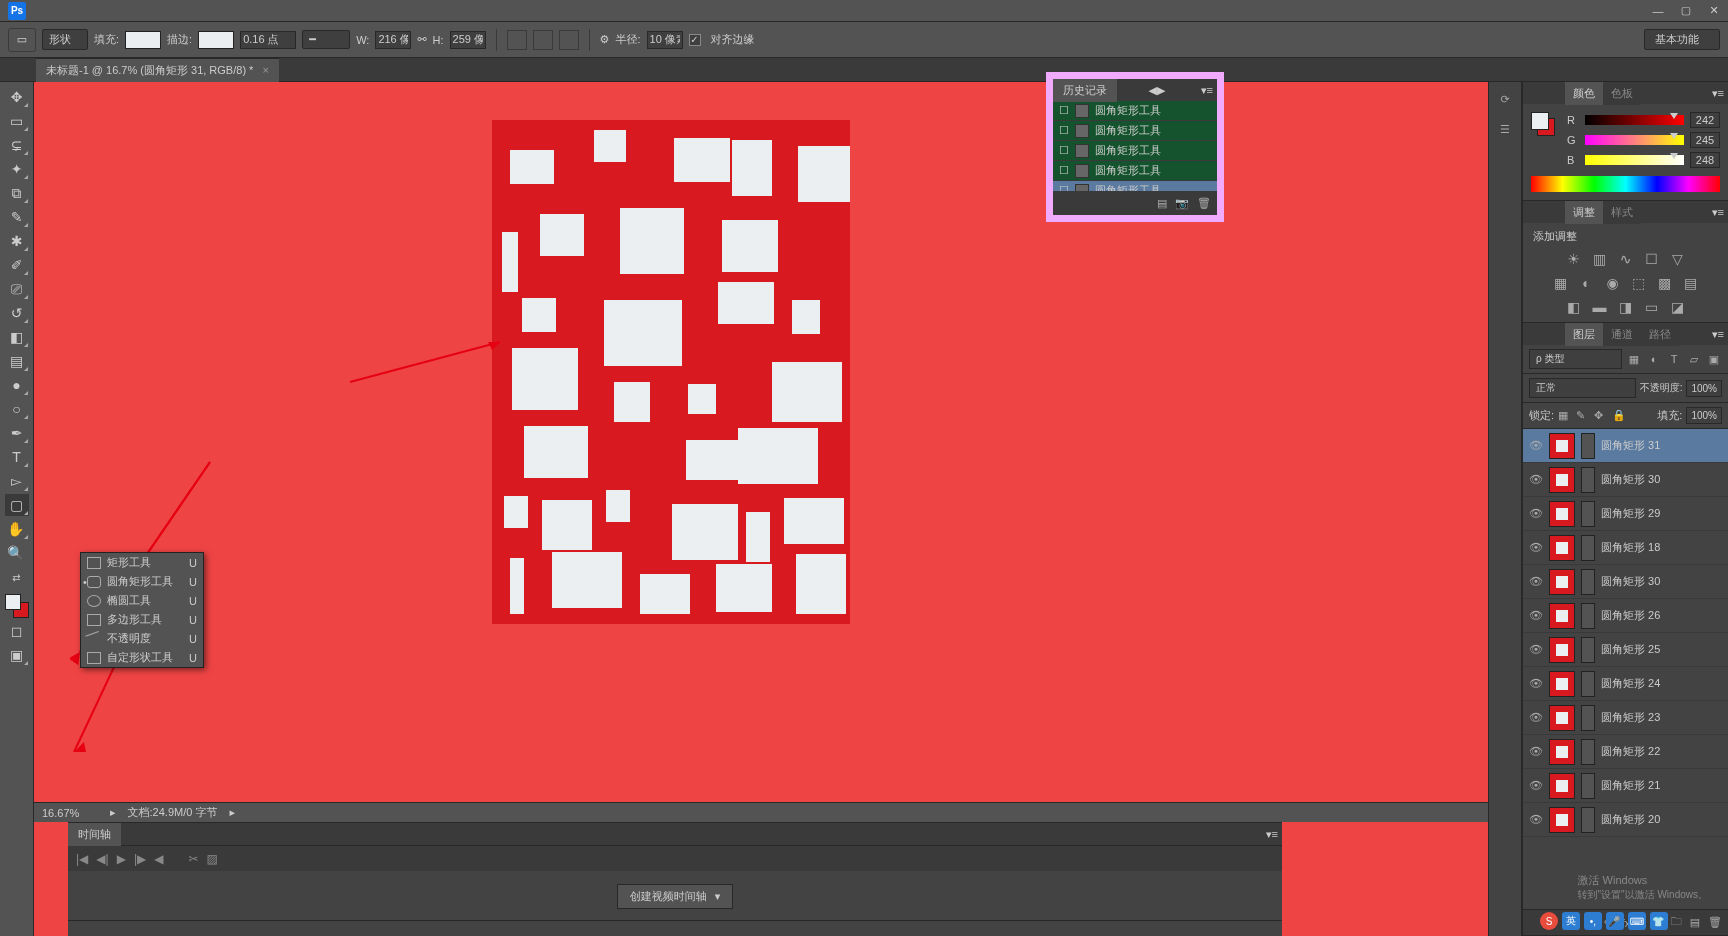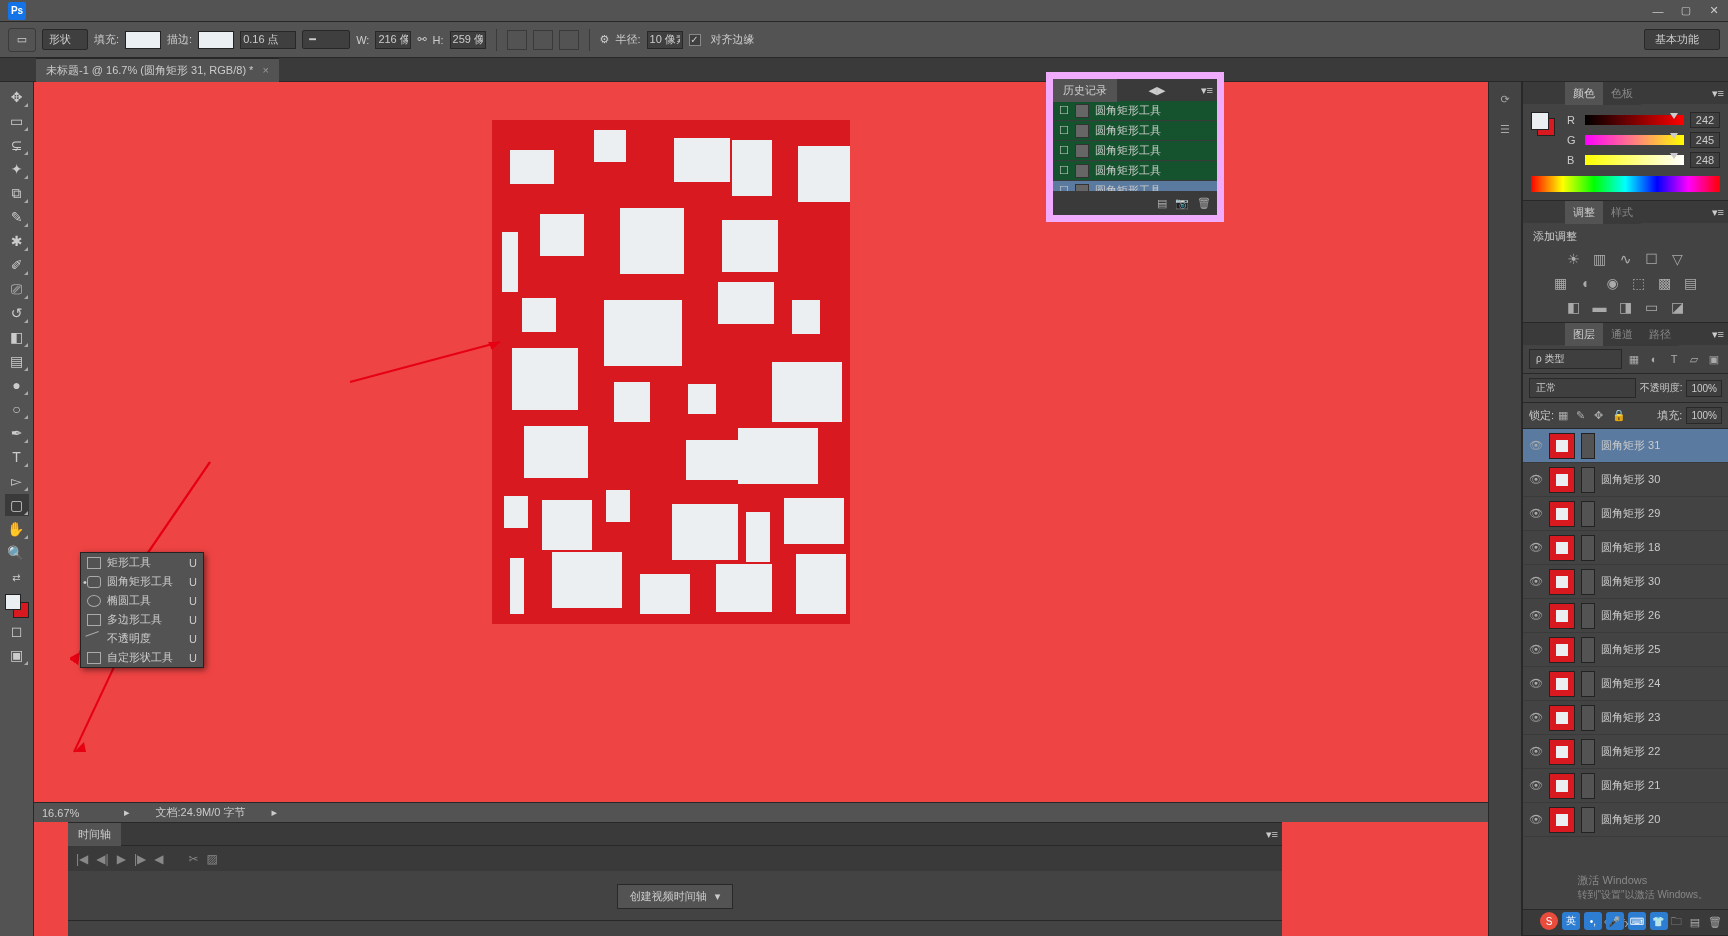--- a/index.html
+++ b/index.html
@@ -42,21 +42,21 @@
 .color-swatches { position: relative; width: 24px; height: 24px; margin-top: 4px; }
 .fg-color { position: absolute; top: 0; left: 0; width: 16px; height: 16px; background: #eceff1; border: 1px solid #222; }
 .bg-color { position: absolute; bottom: 0; right: 0; width: 16px; height: 16px; background: #d81920; border: 1px solid #222; }
 
 
 .canvas-area { flex: 1; background: #ef4444; position: relative; overflow: hidden; }
 .canvas { position: absolute; left: 458px; top: 38px; width: 358px; height: 504px; background: #d81920; }
 .shape { position: absolute; background: #eceff1; }
 
 
-.statusbar { position: absolute; bottom: 114px; left: 0; right: 0; height: 20px; background: #535353; display: flex; align-items: center; padding: 0 8px; gap: 26px; border-top: 1px solid #282828; }
+.statusbar { position: absolute; bottom: 114px; left: 0; right: 0; height: 20px; background: #535353; display: flex; align-items: center; padding: 0 8px; gap: 12px; border-top: 1px solid #282828; }
 .statusbar .zoom { width: 56px; }
 
 
 .timeline-panel { position: absolute; bottom: 0; left: 34px; right: 206px; height: 114px; background: #434343; border-top: 1px solid #282828; text-align: center; }
 .timeline-controls { height: 26px; background: #3a3a3a; display: flex; align-items: center; padding: 0 8px; gap: 8px; border-top: 1px solid #282828; }
 .tl-btn { color: #888; cursor: pointer; font-size: 12px; }
 .timeline-body { height: 50px; display: flex; align-items: center; justify-content: center; }
 .create-timeline-btn { background: #535353; border: 1px solid #282828; padding: 4px 12px; display: flex; align-items: center; gap: 8px; }
 .timeline-footer { position: absolute; bottom: 0; left: 0; right: 0; height: 16px; background: #434343; border-top: 1px solid #282828; }
 

